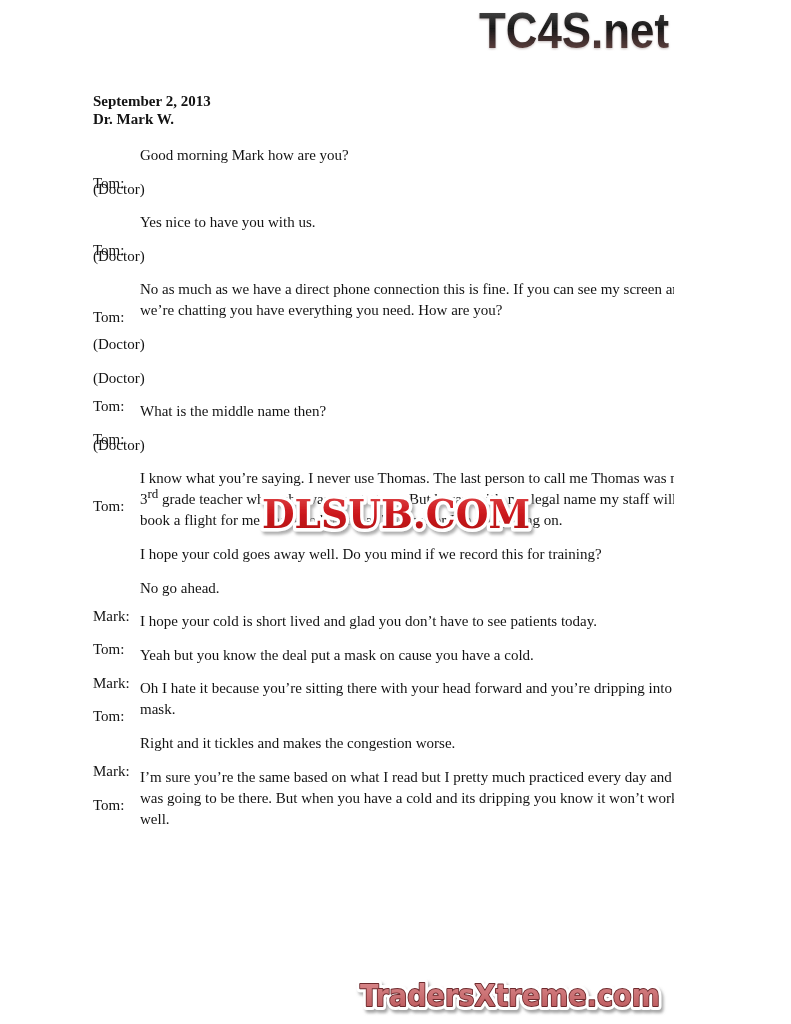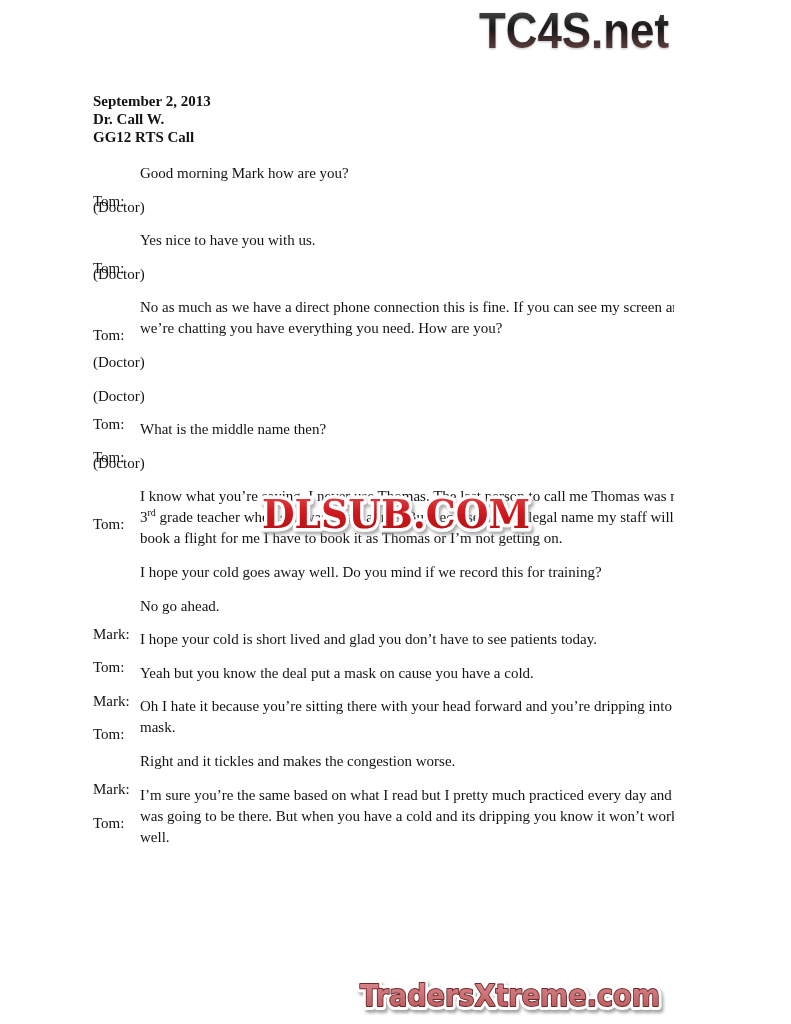--- a/index.html
+++ b/index.html
@@ -33,21 +33,21 @@
   .entry {
     position: relative;
     font-size: 15px;
     line-height: 21px;
     margin: 0 0 12.6px 0;
     width: 603px;
     box-sizing: border-box;
   }
   .entry.spoken, .entry.cont { padding-left: 47px; }
   .speaker { position: absolute; left: 0; top: 0; margin-top: 28px; }
-  sup { font-size: 10px; line-height: 0; }
+  sup { font-size: 13px; line-height: 0; }
 
   svg text { font-weight: bold; }
 </style>
 </head>
 <body>
 
 <div class="page">
 
   <div class="tc4s-wrap">
     <svg width="198" height="54" viewBox="0 0 198 54">
@@ -61,22 +61,21 @@
           <feDropShadow dx="0" dy="1" stdDeviation="1" flood-color="#9a8a8a" flood-opacity="0.55"></feDropShadow>
         </filter>
       </defs>
       <text x="195" y="47" text-anchor="end" font-family="'Liberation Sans', sans-serif" font-size="50" textLength="190" lengthAdjust="spacingAndGlyphs" fill="url(#g-tc4s)" filter="url(#f-soft)">TC4S.net</text>
     </svg>
   </div>
 
   <div class="doc">
     <div class="doc-header">
       <div>September 2, 2013</div>
-      <div>Dr. Call W.</div>
-      <div>GG12 RTS Call</div>
+      <div>Dr. Mark W.</div>
     </div>
 
     <div class="entry spoken">
       <span class="speaker">Tom:</span>
       <span>Good morning Mark how are you?</span>
     </div>
     <div class="entry plain">
       <span>(Doctor)</span>
     </div>
     <div class="entry spoken">

